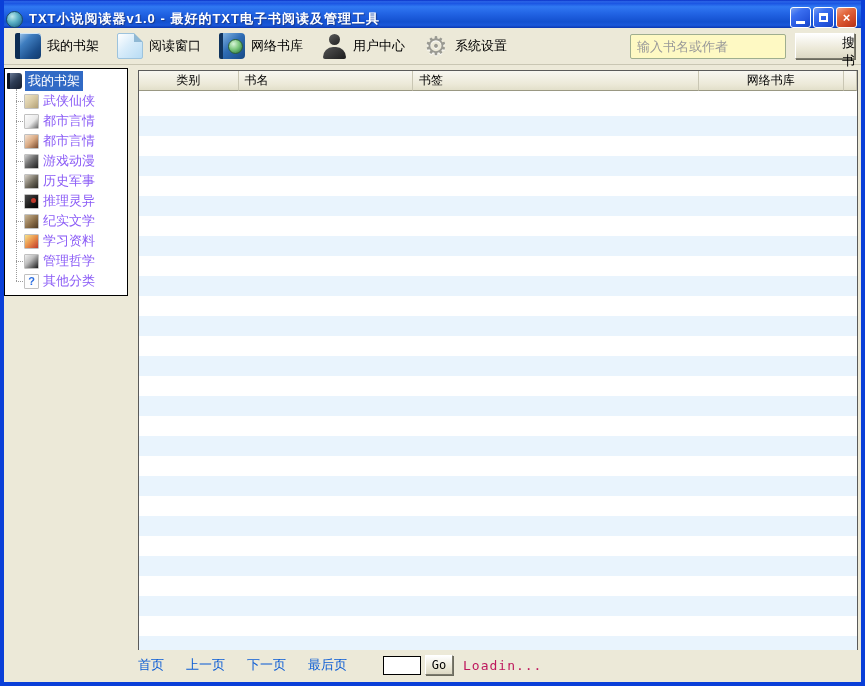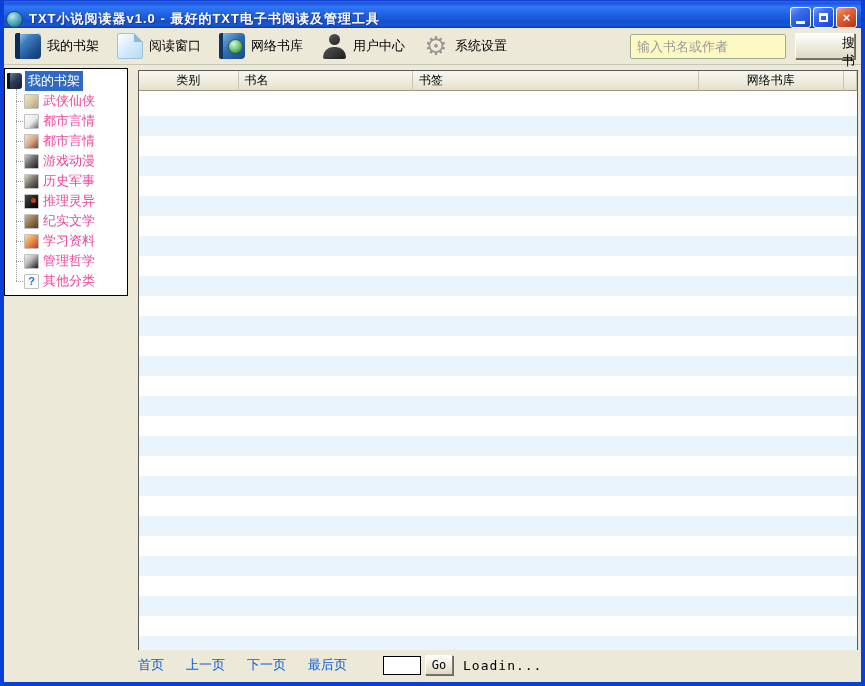--- a/index.html
+++ b/index.html
@@ -172,21 +172,21 @@
     cursor: pointer; position: relative;
   }
   .tree-dash { width: 7px; border-top: 1px dotted #9a9a9a; flex: 0 0 auto; }
   .cat-ico {
     width: 15px; height: 15px; margin: 0 4px 0 1px;
     border: 1px solid #c0c0c0; border-radius: 1px;
     flex: 0 0 auto;
     position: relative;
     font-size: 11px; font-weight: bold; text-align: center; line-height: 13px;
   }
-  .tree-item .ti-label { font-size: 13px; color: #ec4899; white-space: nowrap; }
+  .tree-item .ti-label { font-size: 13px; color: #8b5cf6; white-space: nowrap; }
 
   .ci-scroll   { background: linear-gradient(135deg, #efe6c8 0%, #d8c9a3 50%, #b2a076 100%); }
   .ci-figure   { background: linear-gradient(135deg, #fdfdfd 0%, #e8e8e8 55%, #6a6a6a 100%); }
   .ci-girl     { background: linear-gradient(135deg, #f6e3d2 0%, #d9a982 50%, #7a4b2e 100%); }
   .ci-game     { background: linear-gradient(135deg, #cfcfcf 0%, #6e6e6e 45%, #1f1f1f 100%); }
   .ci-military { background: linear-gradient(135deg, #d8d2c8 0%, #6f6a5d 55%, #2c2a24 100%); }
   .ci-mystery  { background: linear-gradient(135deg, #4a4a4a 0%, #181818 60%, #000 100%); }
   .ci-mystery::after { content:""; position:absolute; right:2px; top:3px; width:5px; height:5px; border-radius:50%; background:#c0392b; }
   .ci-building { background: linear-gradient(135deg, #c9b694 0%, #8c6f4a 55%, #4f3a22 100%); }
   .ci-study    { background: linear-gradient(135deg, #f7e38a 0%, #e88f4a 50%, #c0392b 100%); }
@@ -248,21 +248,21 @@
     font-size: 12px; padding: 0 3px;
     outline: none;
   }
   .go-btn {
     width: 28px; height: 20px; font-size: 12px;
     font-family: "DejaVu Sans Mono", monospace;
   }
   .status-text {
     margin-left: 10px;
     font-family: "DejaVu Sans Mono", monospace;
-    font-size: 13px; color: #000000;
+    font-size: 13px; color: #be185d;
     letter-spacing: 1px;
   }
 </style>
 </head>
 <body>
 
 <div class="window">
 
   <div class="titlebar">
     <div class="app-icon"></div>

